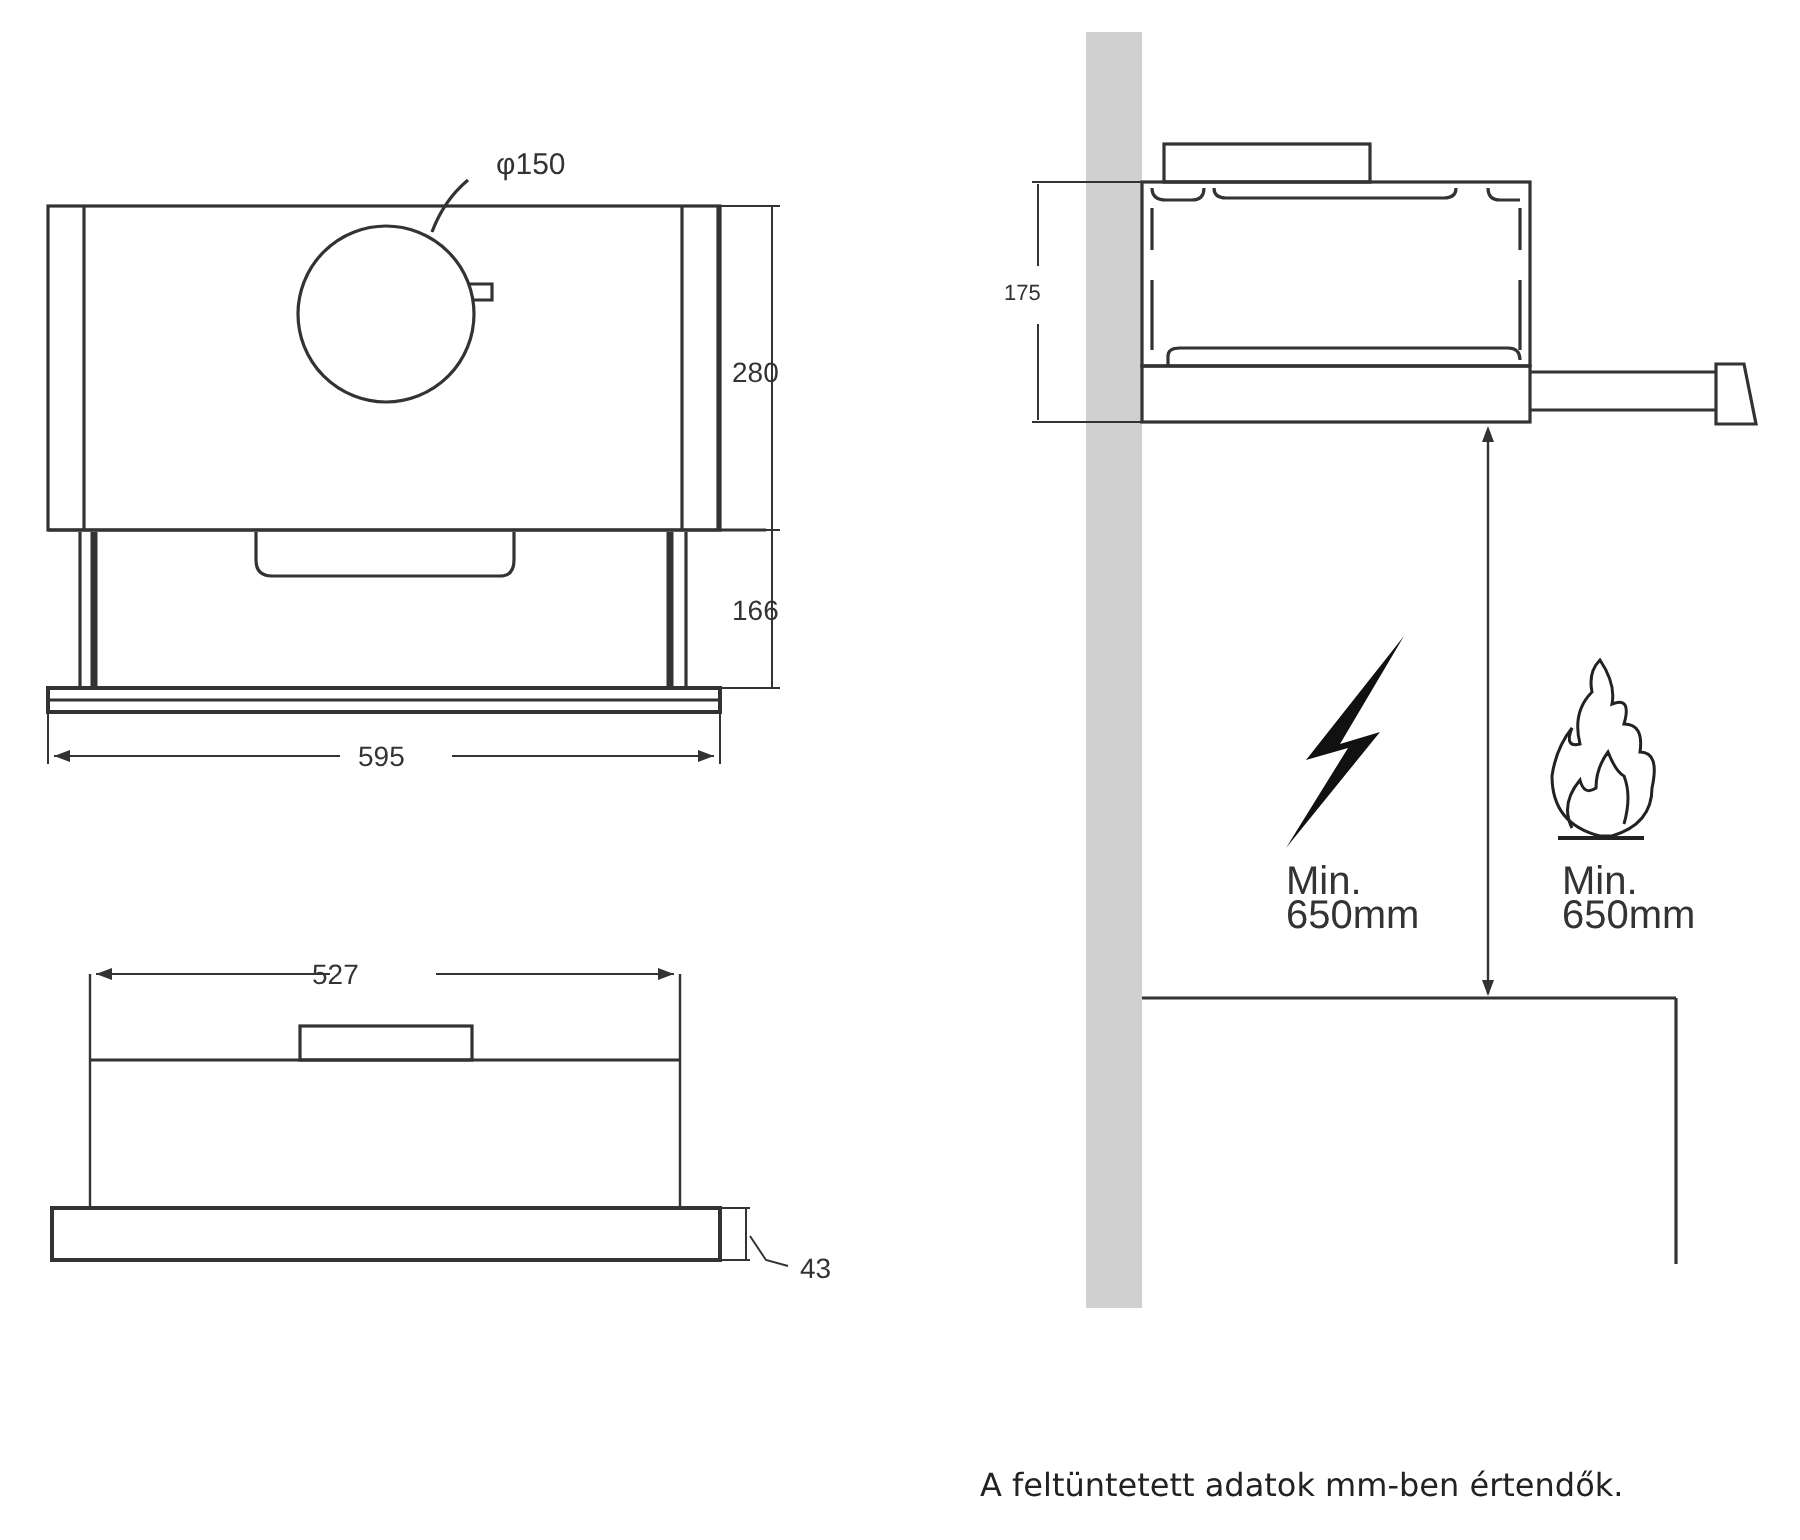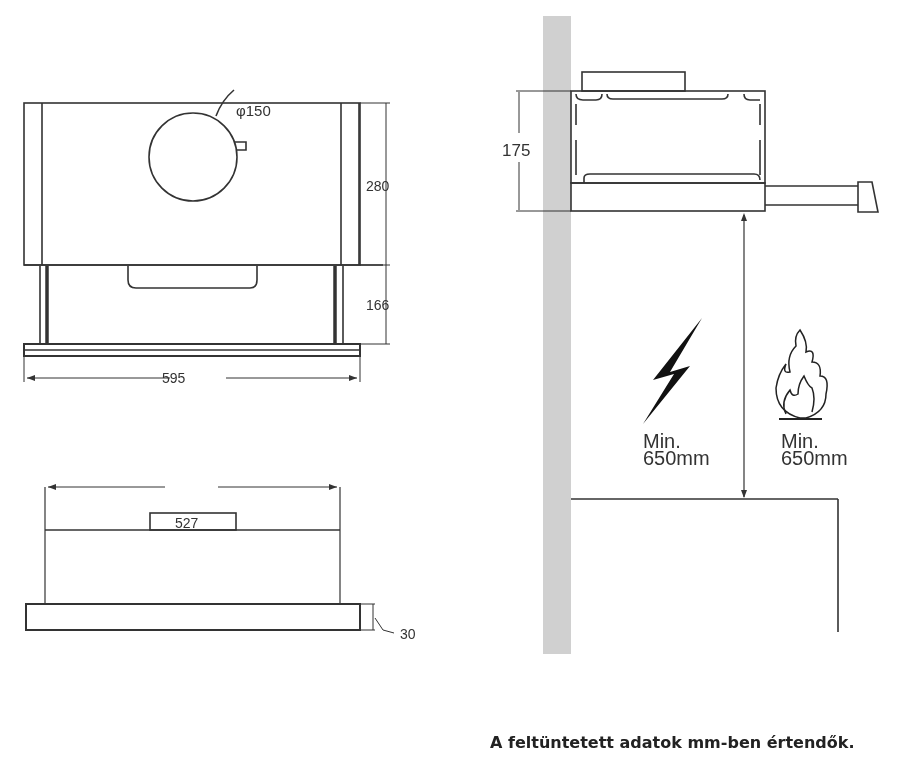--- a/index.html
+++ b/index.html
@@ -1,22 +1,22 @@
 <!DOCTYPE html>
 <html><head>
 <meta charset="utf-8">
 <style>
   html, body { margin: 0; padding: 0; background: #ffffff; }
   body { width: 900px; height: 770px; position: relative; overflow: hidden;
          font-family: "Liberation Sans", sans-serif; color: #222; }
   svg.diagram { position: absolute; left: 0; top: 0; }
   .lbl { position: absolute; font-family: "Liberation Sans", sans-serif; font-size: 14px; color: #333; white-space: nowrap; line-height: 1; }
-  .lbl.small { font-size: 17px; }
+  .lbl.small { font-size: 11px; }
   .lbl.block { line-height: 17px; font-size: 20px; }
-  .caption { position: absolute; left: 490px; top: 733px; font-family: "DejaVu Sans", sans-serif; font-size: 16px; color: #222; white-space: nowrap; font-weight: bold; }
+  .caption { position: absolute; left: 490px; top: 733px; font-family: "DejaVu Sans", sans-serif; font-size: 16px; color: #222; white-space: nowrap; }
 </style>
 </head>
 <body>
 
 <svg class="diagram" width="900" height="770" viewBox="0 0 900 770" xmlns="http://www.w3.org/2000/svg">
   <g fill="none" stroke="#333" stroke-width="1.6">
 
     <g>
       <rect x="24" y="103" width="336" height="162"></rect>
       <line x1="42" y1="103" x2="42" y2="265"></line>
@@ -92,27 +92,27 @@
 
   <path d="M702,318 L670,372 L690,366 L643,424 L674,374 L653,380 Z" fill="#111"></path>
 
   <g fill="none" stroke="#222" stroke-width="1.5">
     <path d="M800,418 Q776,412 776,388 Q778,374 786,364 Q782,374 790,372 Q786,356 796,346 Q794,336 800,330 Q808,342 806,352 Q816,348 812,362 Q822,362 820,376 Q830,376 826,394 Q826,412 806,418 Z"></path>
     <path d="M786,414 Q780,402 790,390 Q792,398 798,394 Q798,384 804,376 Q808,386 812,388 Q816,398 812,412"></path>
     <line x1="779" y1="419" x2="822" y2="419" stroke-width="2"></line>
   </g>
 </svg>
 
-<div class="lbl" style="left:236px;top:75px;font-size:15px;margin-top:28px;">φ150</div>
+<div class="lbl" style="left:248px;top:75px;font-size:15px;">φ150</div>
 <div class="lbl" style="left:366px;top:179px;text-align:center;">280</div>
 <div class="lbl" style="left:366px;top:298px;">166</div>
-<div class="lbl" style="left:162px;top:371px;">595</div>
+<div class="lbl" style="left:179px;top:371px;">595</div>
 
-<div class="lbl" style="left:175px;top:480px;margin-top:36px;">527</div>
-<div class="lbl" style="left:400px;top:627px;">30</div>
+<div class="lbl" style="left:156px;top:480px;">527</div>
+<div class="lbl" style="left:400px;top:627px;">43</div>
 
 <div class="lbl small" style="left:502px;top:142px;">175</div>
 
 <div class="lbl block" style="left:643px;top:433px;">
   <div>Min.</div>
   <div>650mm</div>
 </div>
 <div class="lbl block" style="left:781px;top:433px;">
   <div>Min.</div>
   <div>650mm</div>

